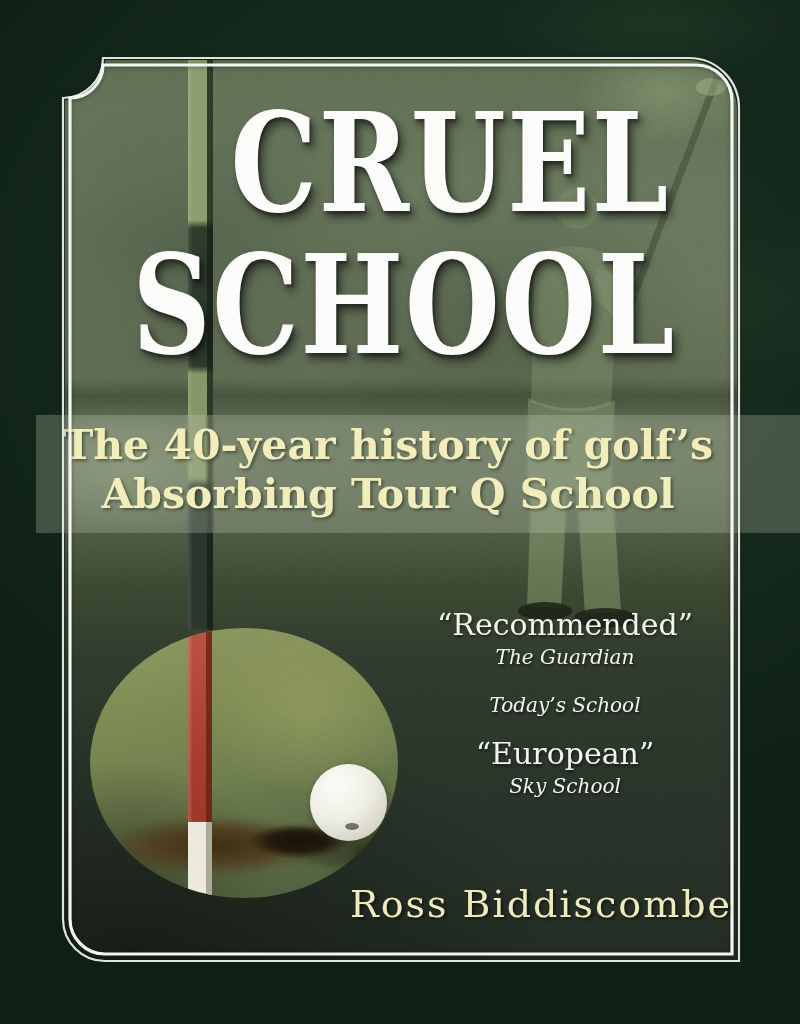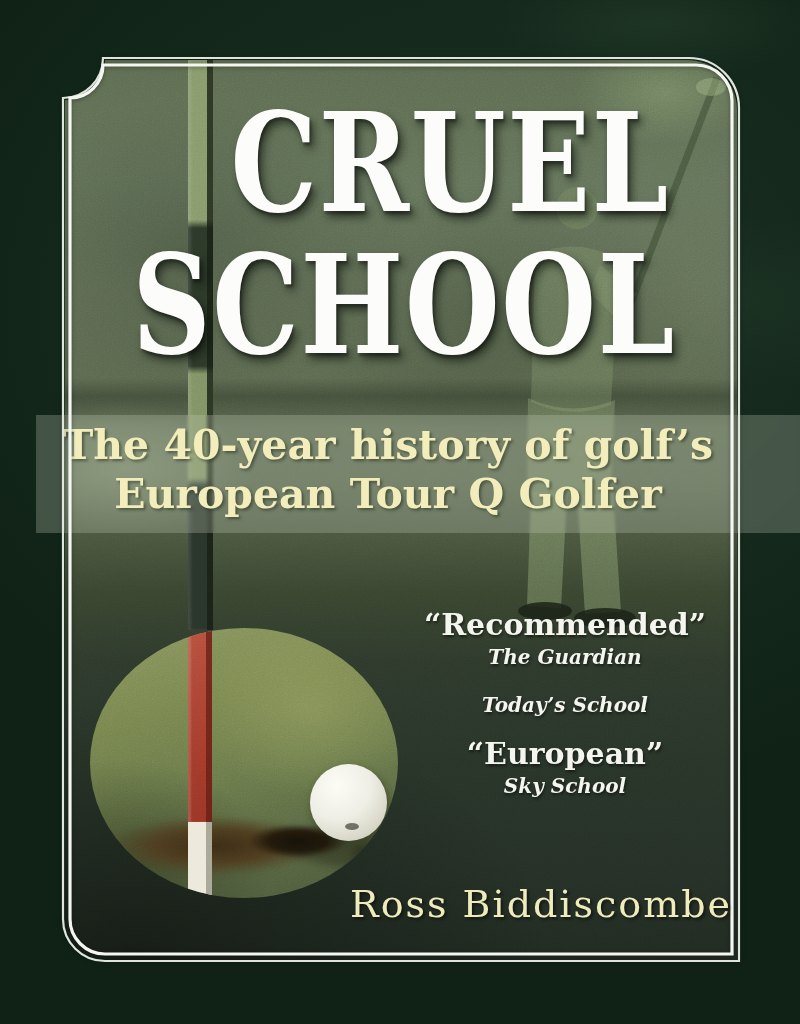--- a/index.html
+++ b/index.html
@@ -84,21 +84,21 @@
   svg.frame{position:absolute;left:0;top:0;filter:drop-shadow(0 1px 2px rgba(0,0,0,.35));}
 
   .title{
     position:absolute;left:65px;top:92px;width:672px;text-align:right;
     font-weight:bold;font-size:136px;line-height:142px;color:#fcfdfa;letter-spacing:2px;
   }
   .title .line{display:block;transform:scaleX(.80);transform-origin:center;
     text-shadow:5px 6px 9px rgba(10,14,10,.6),2px 3px 3px rgba(10,14,10,.4);}
 
   .quotes{position:absolute;left:385px;top:608px;width:360px;text-align:center;color:#f3f5ee;}
-  .quote-group{margin-bottom:15px;font-weight:bold;}
+  .quote-group{margin-bottom:15px;}
   .quote-text{font-size:30px;line-height:33px;text-shadow:1px 2px 3px rgba(0,0,0,.55);}
   .quote-source{font-size:20px;line-height:33px;font-style:italic;text-shadow:1px 2px 3px rgba(0,0,0,.55);}
 
   .author{position:absolute;left:332px;top:882px;width:400px;text-align:right;
     font-size:38px;color:#f0ebbd;letter-spacing:2px;text-shadow:2px 2px 3px rgba(0,0,0,.5);}
 </style>
 </head>
 <body>
 
 <div class="cover">
@@ -145,21 +145,21 @@
             </feComponentTransfer>
         </filter>
       </defs>
       <rect width="672" height="900" filter="url(#grainF)"></rect>
     </svg>
   </div>
 
   <div class="band">
     <div class="band-text">
       <span class="line">The 40-year history of golf’s</span><br>
-      <span class="line">European Tour Q Golfer</span>
+      <span class="line">Absorbing Tour Q School</span>
     </div>
   </div>
 
   <svg class="frame" width="800" height="1024" viewBox="0 0 800 1024">
     <path d="M 103,58 A 40,40 0 0 1 63,98 L 63,919 A 42,42 0 0 0 105,961 L 739,961 L 739,108 A 50,50 0 0 0 689,58 Z" fill="none" stroke="#dfe5dc" stroke-width="2.2"></path>
     <path d="M 103,65 A 33,33 0 0 1 70,98 L 70,919 A 35,35 0 0 0 105,954 L 732,954 L 732,101 A 36,36 0 0 0 696,65 Z" fill="none" stroke="#f4f7f1" stroke-width="3.2"></path>
   </svg>
 
   <div class="title">
     <span class="line">CRUEL</span>

